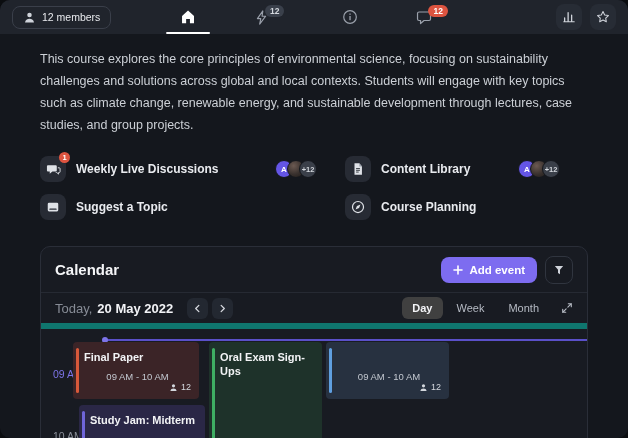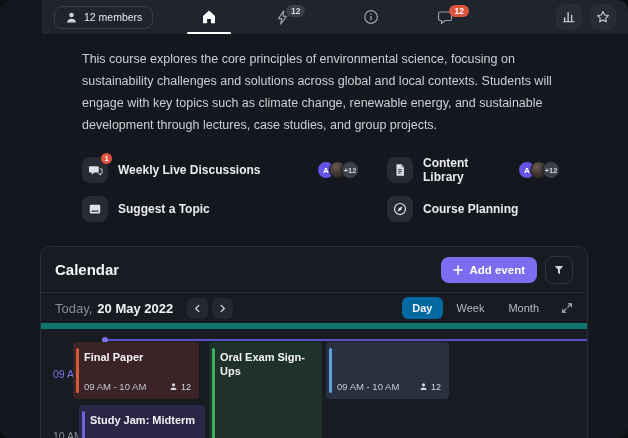--- a/index.html
+++ b/index.html
@@ -1,18 +1,18 @@
 <!DOCTYPE html>
 <html><head>
 <meta charset="utf-8">
 <style>
   * { margin:0; padding:0; box-sizing:border-box; }
   html,body { width:628px; height:438px; overflow:hidden; background:#0b0d10; }
   body { font-family:"Liberation Sans", sans-serif; }
-  .app { width:628px; height:438px; background:#14171d; border-radius:10px; overflow:hidden; position:relative;padding-left:42px; }
+  .app { width:628px; height:438px; background:#14171d; border-radius:10px; overflow:hidden; position:relative; }
 
   
   .topbar { height:34px; background:#20242c; display:flex; align-items:center; padding:0 12px; position:relative; }
   .members-chip { display:flex; align-items:center; gap:6px; border:1px solid #3a3f4a; border-radius:8px; padding:4px 10px; color:#e8eaee; font-size:10.5px; cursor:pointer; }
   .nav-center { position:absolute; left:50%; top:0; transform:translateX(-50%); height:100%; display:flex; align-items:center; gap:46px; }
   .nav-item { position:relative; height:100%; display:flex; align-items:center; padding:0 6px; cursor:pointer; }
   .nav-item.active::after { content:""; position:absolute; left:50%; transform:translateX(-50%); bottom:0; width:44px; height:2.5px; background:#ffffff; border-radius:2px; }
   .nav-badge { font-size:8.5px; padding:1px 5px; border-radius:8px; margin-left:-4px; margin-top:-12px; font-weight:bold; }
   .nav-badge.gray { background:#3a404b; color:#d4d8de; }
   .nav-badge.red { background:#dd5440; color:#ffffff; }
@@ -45,33 +45,33 @@
   .btn-primary { background:#7d6cf0; color:#fff; border:none; font-size:11.5px; font-weight:bold; padding:7px 12px; border-radius:8px; display:flex; align-items:center; gap:6px; cursor:pointer; font-family:inherit; }
   .btn-filter { width:28px; height:28px; background:transparent; border:1px solid #30353f; border-radius:8px; display:flex; align-items:center; justify-content:center; cursor:pointer; }
 
   .toolbar { height:36px; display:flex; align-items:center; padding:0 14px; border-bottom:6px solid #0f766e; }
   .date-label { font-size:13px; color:#878c96; }
   .date-value { font-size:13px; font-weight:bold; color:#f2f3f6; margin-left:5px; }
   .chev-group { display:flex; gap:4px; margin-left:14px; }
   .chev-btn { width:21px; height:21px; background:#232831; border-radius:6px; display:flex; align-items:center; justify-content:center; cursor:pointer; }
   .view-group { margin-left:auto; display:flex; align-items:center; gap:4px; }
   .view-tab { font-size:11px; color:#b6bbc4; padding:5px 10px; border-radius:6px; cursor:pointer; }
-  .view-tab.active { background:#0369a1; color:#f2f3f6; font-weight:bold; }
+  .view-tab.active { background:#404040; color:#f2f3f6; font-weight:bold; }
   .expand-btn { margin-left:8px; cursor:pointer; display:flex; align-items:center; }
 
   
   .grid { position:relative; height:calc(100% - 84px); }
   .time-label { position:absolute; left:12px; font-size:10.5px; color:#8a8f99;margin-top:35px; }
   .time-label.now { color:#7d74e8; }
   .now-line { position:absolute; left:64px; right:0; top:10px; height:1.5px; background:#5a50c9; }
   .now-line::before { content:""; position:absolute; left:-3px; top:-2.2px; width:6px; height:6px; border-radius:50%; background:#7d74e8; }
   .event { position:absolute; border-radius:4px; padding:8px 9px 7px 11px; overflow:hidden; }
   .event::before { content:""; position:absolute; left:3px; top:6px; bottom:6px; width:3px; border-radius:2px; background:var(--accent); }
   .event-title { font-size:11px; font-weight:bold; color:#f2f3f5; line-height:14px; }
-  .event-meta { position:absolute; left:11px; right:8px; bottom:7px; display:flex; align-items:center; font-size:9.5px; color:#c3c8d0; }
+  .event-meta { position:absolute; left:11px; right:8px; bottom:7px; display:flex; align-items:center; font-size:9.5px; color:#c3c8d0;flex-direction:column; }
   .event-att { margin-left:auto; display:flex; align-items:center; gap:3px; font-size:9px; color:#d4d8de; }
 </style>
 </head>
 <body>
 
 <div class="app">
 
   <div class="topbar">
     <div class="members-chip">
       <svg width="13" height="13" viewBox="0 0 16 16">

